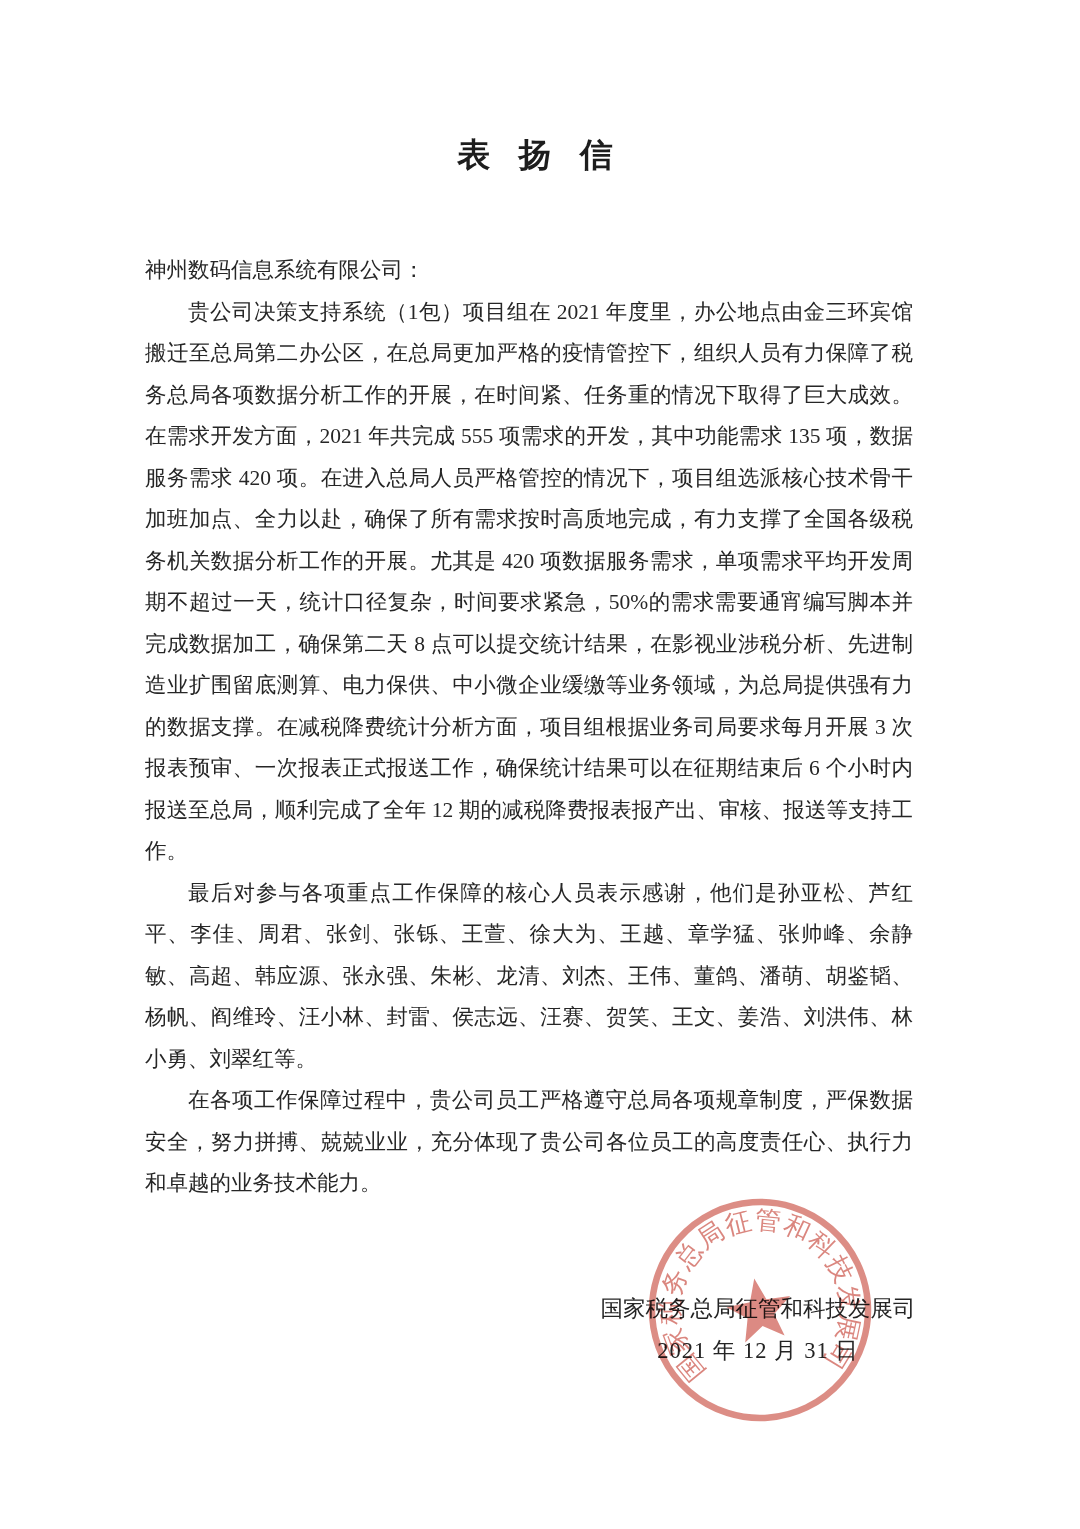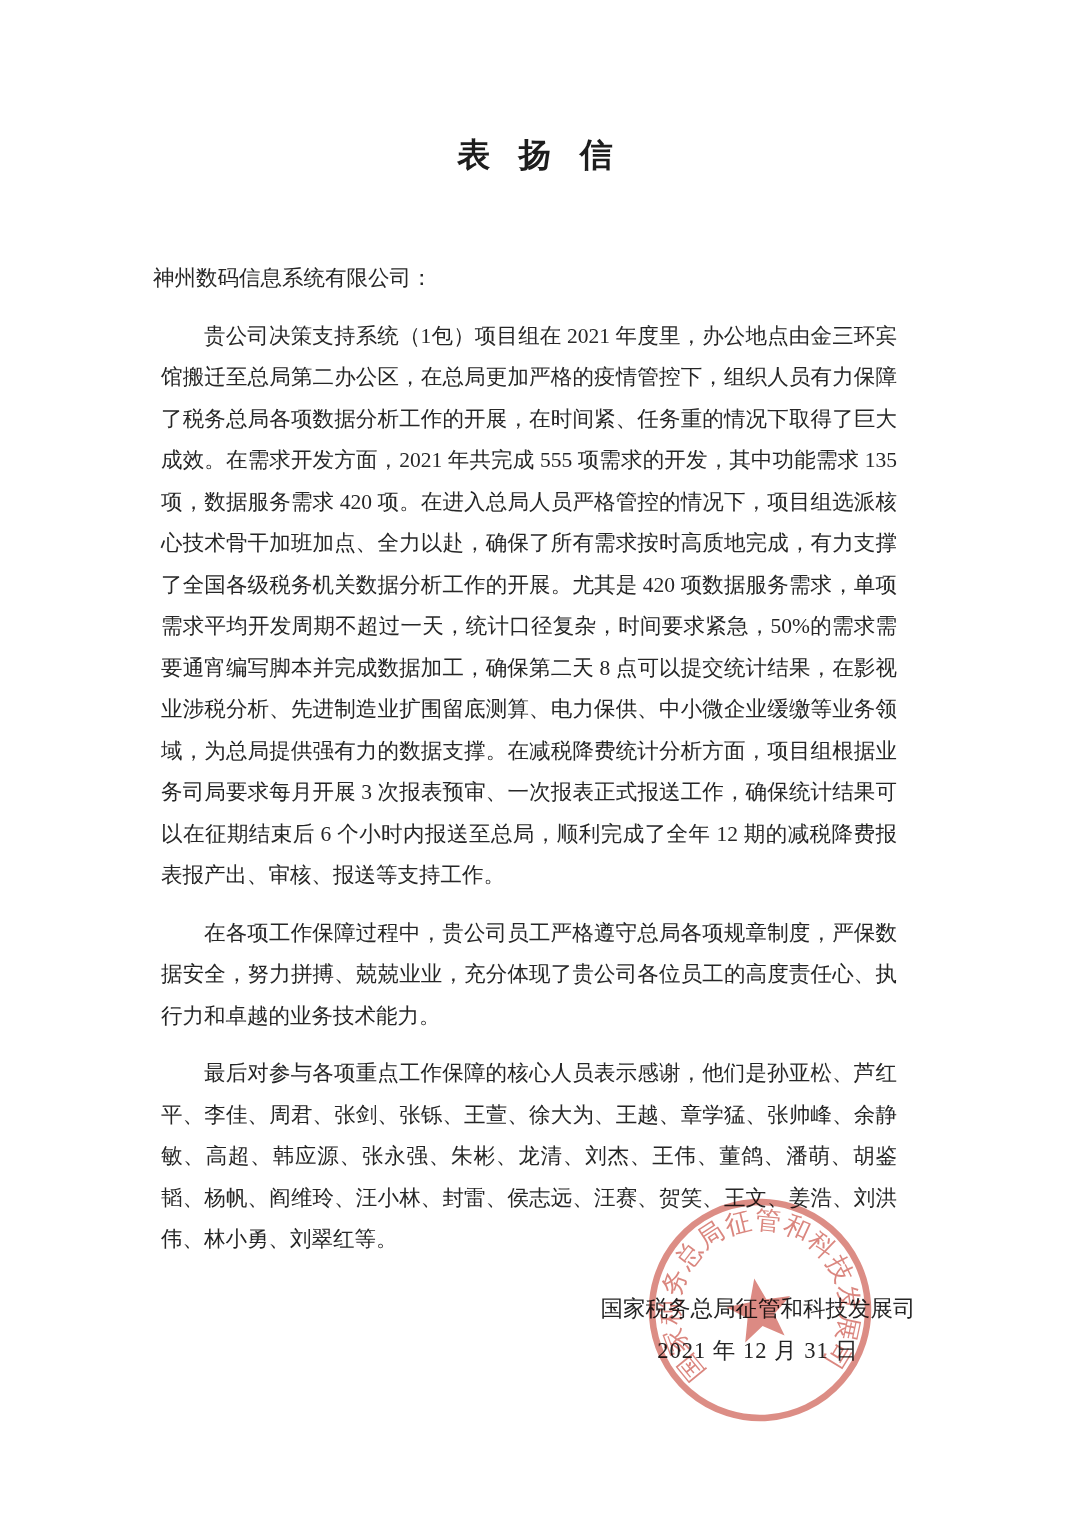--- a/index.html
+++ b/index.html
@@ -32,24 +32,24 @@
     position: absolute;
     top: 250px;
     left: 145px;
     width: 768px;
     font-size: 21.5px;
     line-height: 41.5px;
     text-align: justify;
     text-justify: inter-ideograph;
   }
   .salutation {
-    margin: 8px;
+    margin: 0;
   }
   .body-block p.para {
-    margin: 16px;
+    margin: 0;
     text-indent: 2em;
   }
   .signature-block {
     position: absolute;
     top: 1288px;
     left: 558px;
     width: 400px;
     text-align: center;
     font-size: 22.5px;
     line-height: 42px;
@@ -71,22 +71,22 @@
 </head>
 <body>
 
 <div class="page">
 
   <h1 class="title">表 扬 信</h1>
 
   <div class="body-block">
     <p class="salutation">神州数码信息系统有限公司：</p>
     <p class="para">贵公司决策支持系统（1包）项目组在 2021 年度里，办公地点由金三环宾馆搬迁至总局第二办公区，在总局更加严格的疫情管控下，组织人员有力保障了税务总局各项数据分析工作的开展，在时间紧、任务重的情况下取得了巨大成效。在需求开发方面，2021 年共完成 555 项需求的开发，其中功能需求 135 项，数据服务需求 420 项。在进入总局人员严格管控的情况下，项目组选派核心技术骨干加班加点、全力以赴，确保了所有需求按时高质地完成，有力支撑了全国各级税务机关数据分析工作的开展。尤其是 420 项数据服务需求，单项需求平均开发周期不超过一天，统计口径复杂，时间要求紧急，50%的需求需要通宵编写脚本并完成数据加工，确保第二天 8 点可以提交统计结果，在影视业涉税分析、先进制造业扩围留底测算、电力保供、中小微企业缓缴等业务领域，为总局提供强有力的数据支撑。在减税降费统计分析方面，项目组根据业务司局要求每月开展 3 次报表预审、一次报表正式报送工作，确保统计结果可以在征期结束后 6 个小时内报送至总局，顺利完成了全年 12 期的减税降费报表报产出、审核、报送等支持工作。</p>
+    <p class="para">最后对参与各项重点工作保障的核心人员表示感谢，他们是孙亚松、芦红平、李佳、周君、张剑、张铄、王萱、徐大为、王越、章学猛、张帅峰、余静敏、高超、韩应源、张永强、朱彬、龙清、刘杰、王伟、董鸽、潘萌、胡鉴韬、杨帆、阎维玲、汪小林、封雷、侯志远、汪赛、贺笑、王文、姜浩、刘洪伟、林小勇、刘翠红等。</p>
     <p class="para">在各项工作保障过程中，贵公司员工严格遵守总局各项规章制度，严保数据安全，努力拼搏、兢兢业业，充分体现了贵公司各位员工的高度责任心、执行力和卓越的业务技术能力。</p>
-    <p class="para">最后对参与各项重点工作保障的核心人员表示感谢，他们是孙亚松、芦红平、李佳、周君、张剑、张铄、王萱、徐大为、王越、章学猛、张帅峰、余静敏、高超、韩应源、张永强、朱彬、龙清、刘杰、王伟、董鸽、潘萌、胡鉴韬、杨帆、阎维玲、汪小林、封雷、侯志远、汪赛、贺笑、王文、姜浩、刘洪伟、林小勇、刘翠红等。</p>
   </div>
 
   <div class="signature-block">
     <p class="signature-line">国家税务总局征管和科技发展司</p>
     <p class="date-line">2021 年 12 月 31 日</p>
   </div>
 
   <svg class="seal" viewBox="0 0 240 240">
     <g transform="rotate(-4 120 120)">
       <circle cx="120" cy="120" r="108" fill="none" stroke="#cb5247" stroke-width="6.5" stroke-opacity="0.78"></circle>

